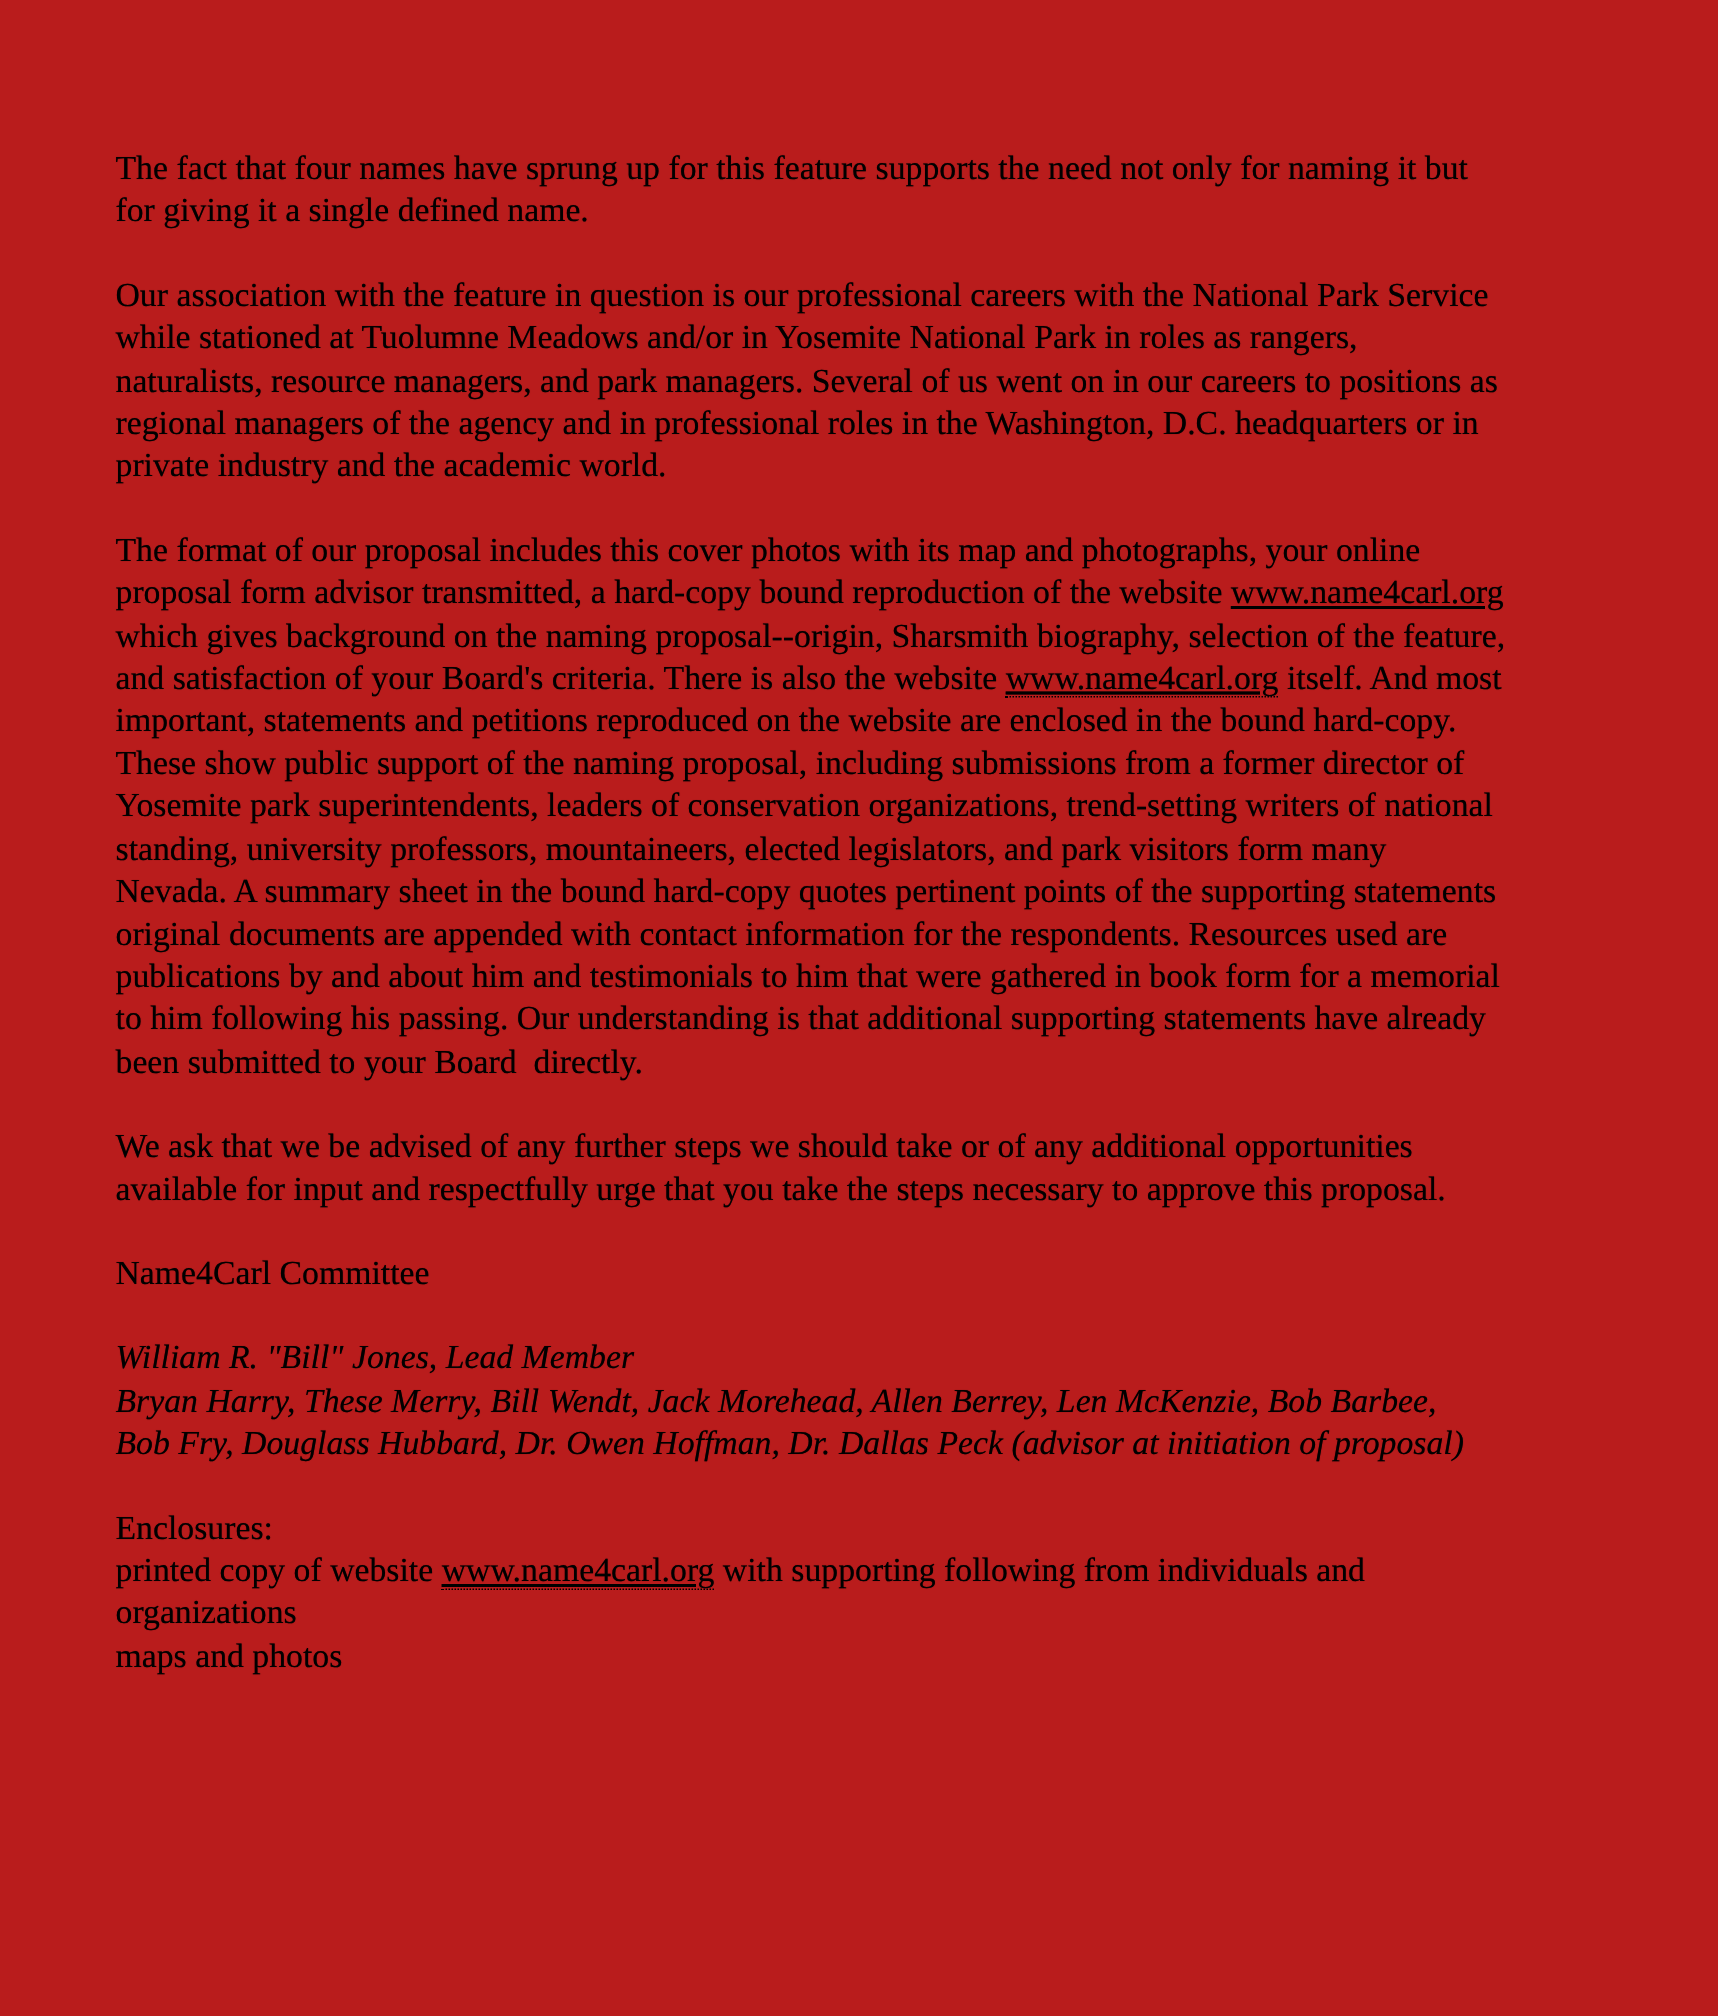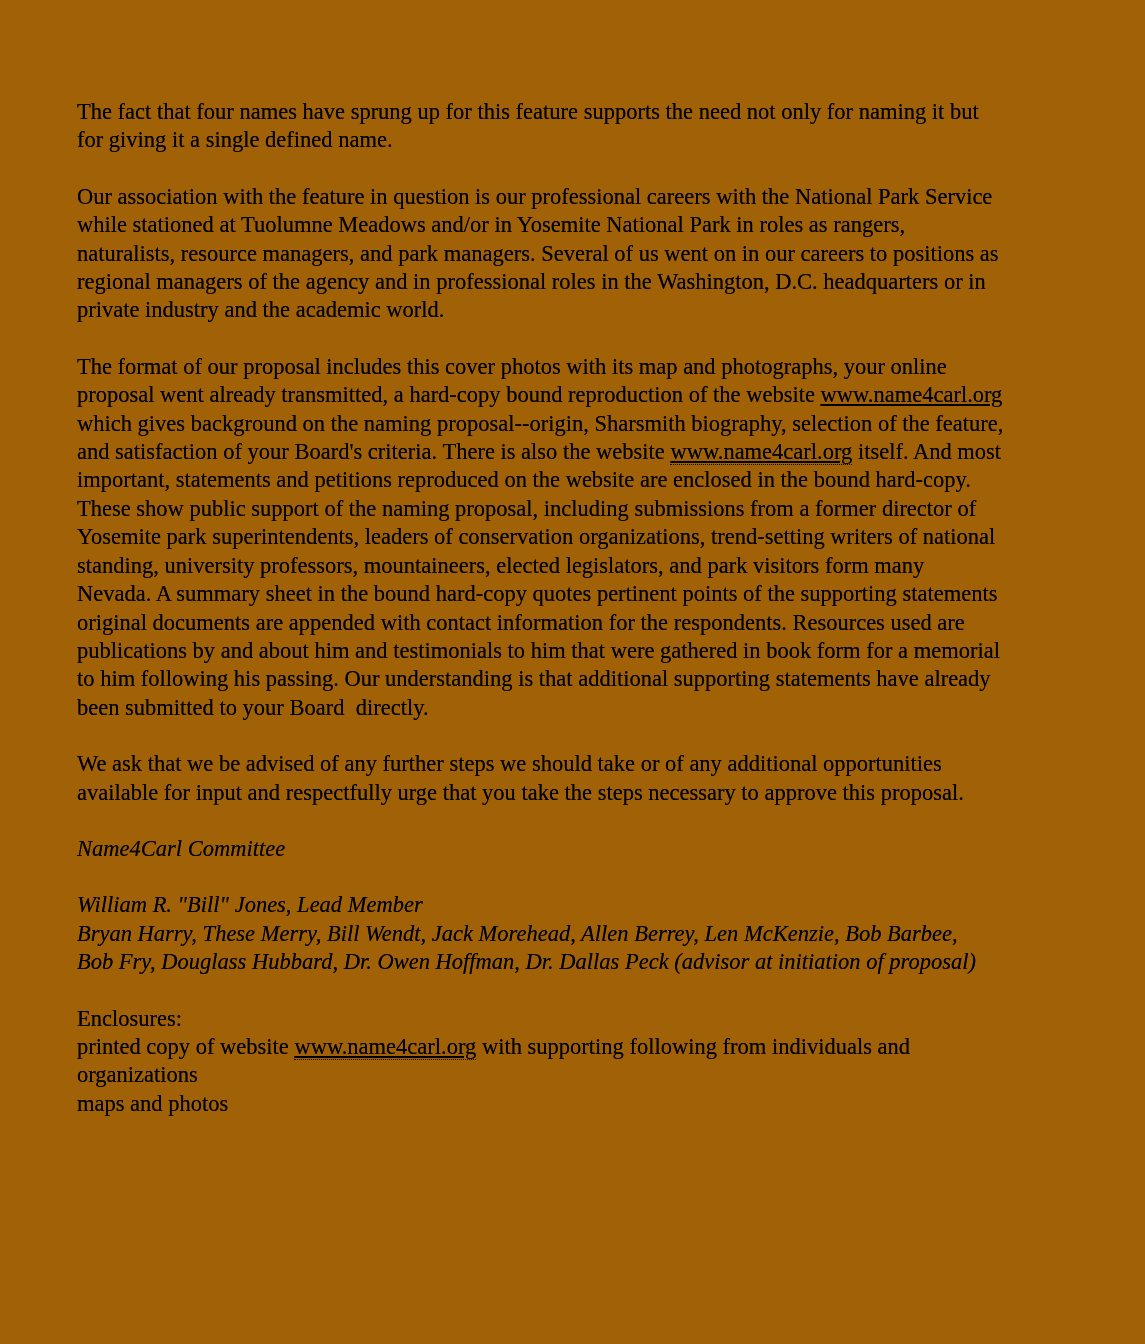--- a/index.html
+++ b/index.html
@@ -7,38 +7,37 @@
     padding: 0;
     background: #ffffff;
     width: 1145px;
     height: 1344px;
     overflow: hidden;
   }
   .page {
     position: relative;
     width: 1145px;
     height: 1344px;
-    background: #a16207;
+    background: #b91c1c;
     color: #000000;
     font-family: "Liberation Serif", "DejaVu Serif", serif;
     font-size: 22.5px;
     line-height: 28.4px;
     box-sizing: border-box;
     padding: 98px 38px 0 77px;
     text-shadow: 0 0 0.5px rgba(0,0,0,0.65);
   }
   .para {
     margin: 0 0 28px 0;
     padding: 0;
   }
   .para.italic {
     font-style: italic;
   }
   .para.gap-large {
-    font-style: italic;
   }
   .line {
     white-space: pre;
   }
   .seg-link {
     text-decoration: underline;
     color: #000000;
   }
   .seg-link-dotted {
     text-decoration: underline;
@@ -57,21 +56,21 @@
       </div>
       <div class="para">
         <div class="line"><span>Our association with the feature in question is our professional careers with the National Park Service</span></div>
         <div class="line"><span>while stationed at Tuolumne Meadows and/or in Yosemite National Park in roles as rangers,</span></div>
         <div class="line"><span>naturalists, resource managers, and park managers. Several of us went on in our careers to positions as</span></div>
         <div class="line"><span>regional managers of the agency and in professional roles in the Washington, D.C. headquarters or in</span></div>
         <div class="line"><span>private industry and the academic world.</span></div>
       </div>
       <div class="para">
         <div class="line"><span>The format of our proposal includes this cover photos with its map and photographs, your online</span></div>
-        <div class="line"><span>proposal went already transmitted, a hard-copy bound reproduction of the website </span><span class="seg-link">www.name4carl.org</span></div>
+        <div class="line"><span>proposal form advisor transmitted, a hard-copy bound reproduction of the website </span><span class="seg-link">www.name4carl.org</span></div>
         <div class="line"><span>which gives background on the naming proposal--origin, Sharsmith biography, selection of the feature,</span></div>
         <div class="line"><span>and satisfaction of your Board's criteria. There is also the website </span><span class="seg-link-dotted">www.name4carl.org</span><span> itself. And most</span></div>
         <div class="line"><span>important, statements and petitions reproduced on the website are enclosed in the bound hard-copy.</span></div>
         <div class="line"><span>These show public support of the naming proposal, including submissions from a former director of</span></div>
         <div class="line"><span>Yosemite park superintendents, leaders of conservation organizations, trend-setting writers of national</span></div>
         <div class="line"><span>standing, university professors, mountaineers, elected legislators, and park visitors form many</span></div>
         <div class="line"><span>Nevada. A summary sheet in the bound hard-copy quotes pertinent points of the supporting statements</span></div>
         <div class="line"><span>original documents are appended with contact information for the respondents. Resources used are</span></div>
         <div class="line"><span>publications by and about him and testimonials to him that were gathered in book form for a memorial</span></div>
         <div class="line"><span>to him following his passing. Our understanding is that additional supporting statements have already</span></div>

